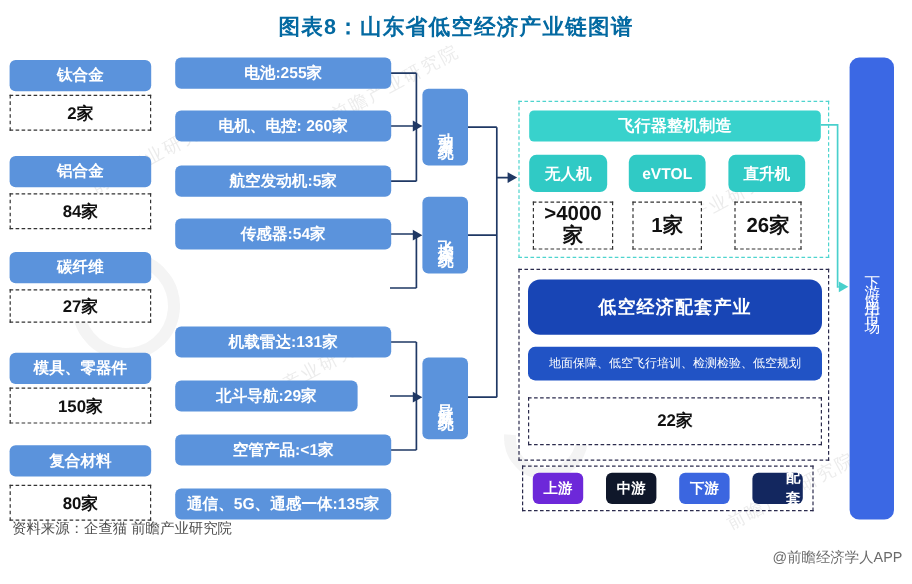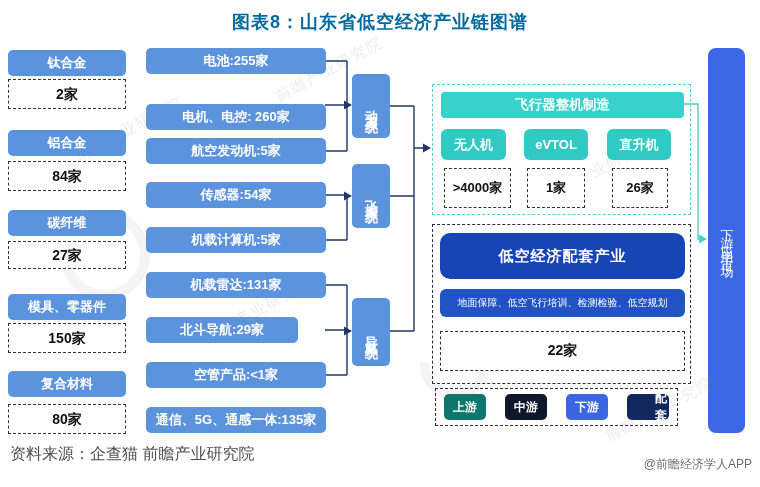--- a/index.html
+++ b/index.html
@@ -34,21 +34,21 @@
   
   .group1{ position:absolute; left:432px; top:84px; width:259px; height:131px;
            border:1.5px dashed #4ED4CE; }
   .g1-header{ position:absolute; left:8px; top:7px; width:243px; height:26px;
               background:#38D2CC; color:#fff; border-radius:4px; font-size:13.5px;
               font-weight:bold; display:flex; align-items:center; justify-content:center; }
   .teal-box{ position:absolute; top:44px; height:31px; background:#30CAC5; color:#fff;
              border-radius:6px; font-size:13px; font-weight:bold;
              display:flex; align-items:center; justify-content:center; }
   .g1-count{ position:absolute; top:83px; height:40px; background:#fff;
-             border:1.6px dashed #333; color:#111; font-size:13px; font-weight:bold;
+             border:1.6px dashed #333; color:#111; font-size:17px; font-weight:bold;
              display:flex; align-items:center; justify-content:center; text-align:center;
              line-height:1.1; padding:0 4px; }
 
   .group2{ position:absolute; left:432px; top:224px; width:259px; height:160px;
            border:1.5px dashed #2B2B4D; }
   .g2-header{ position:absolute; left:7px; top:8px; width:245px; height:46px;
               background:#1845B5; color:#fff; border-radius:10px; font-size:15px;
               font-weight:bold; display:flex; align-items:center; justify-content:center;
               letter-spacing:1px; }
   .g2-sub{ position:absolute; left:7px; top:64px; width:245px; height:28px;
@@ -56,29 +56,29 @@
            display:flex; align-items:center; justify-content:center; }
   .g2-count{ position:absolute; left:7px; top:106px; width:245px; height:40px;
              background:#fff; border:1.6px dashed #2B2B4D; color:#111; font-size:14px;
              font-weight:bold; display:flex; align-items:center; justify-content:center; }
 
   .legend{ position:absolute; left:435px; top:388px; width:243px; height:38px;
            border:1.5px dashed #2B2B4D; display:flex; align-items:center;
            justify-content:space-between; padding:0 8px; }
   .lg{ width:42px; height:26px; border-radius:5px; color:#fff; font-size:12px;
        font-weight:bold; display:flex; align-items:center; justify-content:center; }
-  .lg-up{ background:#0f766e; } .lg-mid{ background:#0f172a; }
+  .lg-up{ background:#6d28d9; } .lg-mid{ background:#0f172a; }
   .lg-down{ background:#3B66E0; } .lg-sup{ background:#13275F;padding-left:28px; }
 
   .down-bar{ position:absolute; left:708px; top:48px; width:37px; height:385px;
              background:#3B68E4; color:#fff; border-radius:8px; font-size:13px;
              display:flex; align-items:center; justify-content:center;
              writing-mode:vertical-rl; text-orientation:upright; letter-spacing:7px; }
 
-  .src{ position:absolute; left:10px; top:444px; font-size:16px; color:#4f4f4f; }
+  .src{ position:absolute; left:10px; top:432px; font-size:12px; color:#4f4f4f; }
   .credit{ position:absolute; right:8px; top:456px; font-size:12px; color:#6b6b6b; }
 </style>
 </head>
 <body>
 
 <div class="canvas">
 
   <div class="wm-circle" style="left:60px; top:210px;"></div>
   <div class="wm-circle" style="left:420px; top:330px; width:70px; height:70px;"></div>
   <span class="wm" style="left:70px; top:120px;">前瞻产业研究院</span>
@@ -115,24 +115,23 @@
   <div class="box-blue" style="left:8px; top:210px; width:118px; height:26px;">碳纤维</div>
   <div class="count-box" style="left:8px; top:241px; width:118px; height:28px;">27家</div>
 
   <div class="box-blue" style="left:8px; top:294px; width:118px; height:26px;">模具、零器件</div>
   <div class="count-box" style="left:8px; top:323px; width:118px; height:30px;">150家</div>
 
   <div class="box-blue" style="left:8px; top:371px; width:118px; height:26px;">复合材料</div>
   <div class="count-box" style="left:8px; top:404px; width:118px; height:30px;">80家</div>
 
   <div class="box-blue" style="left:146px; top:48px; width:180px; height:26px;">电池:255家</div>
-  <div class="box-blue" style="left:146px; top:92px; width:180px; height:26px;margin-top:12px;">电机、电控: 260家</div>
+  <div class="box-blue" style="left:146px; top:92px; width:180px; height:26px;">电机、电控: 260家</div>
   <div class="box-blue" style="left:146px; top:138px; width:180px; height:26px;">航空发动机:5家</div>
   <div class="box-blue" style="left:146px; top:182px; width:180px; height:26px;">传感器:54家</div>
-  <div class="box-blue" style="left:146px; top:227px; width:180px; height:26px;">机载计算机:5家</div>
   <div class="box-blue" style="left:146px; top:272px; width:180px; height:26px;">机载雷达:131家</div>
   <div class="box-blue" style="left:146px; top:317px; width:152px; height:26px;">北斗导航:29家</div>
   <div class="box-blue" style="left:146px; top:362px; width:180px; height:26px;">空管产品:&lt;1家</div>
   <div class="box-blue" style="left:146px; top:407px; width:180px; height:26px;">通信、5G、通感一体:135家</div>
 
   <div class="sys-box" style="left:352px; top:74px; width:38px; height:64px;">动力系统</div>
   <div class="sys-box" style="left:352px; top:164px; width:38px; height:64px;">飞控系统</div>
   <div class="sys-box" style="left:352px; top:298px; width:38px; height:68px;">导航系统</div>
 
   <div class="group1">

